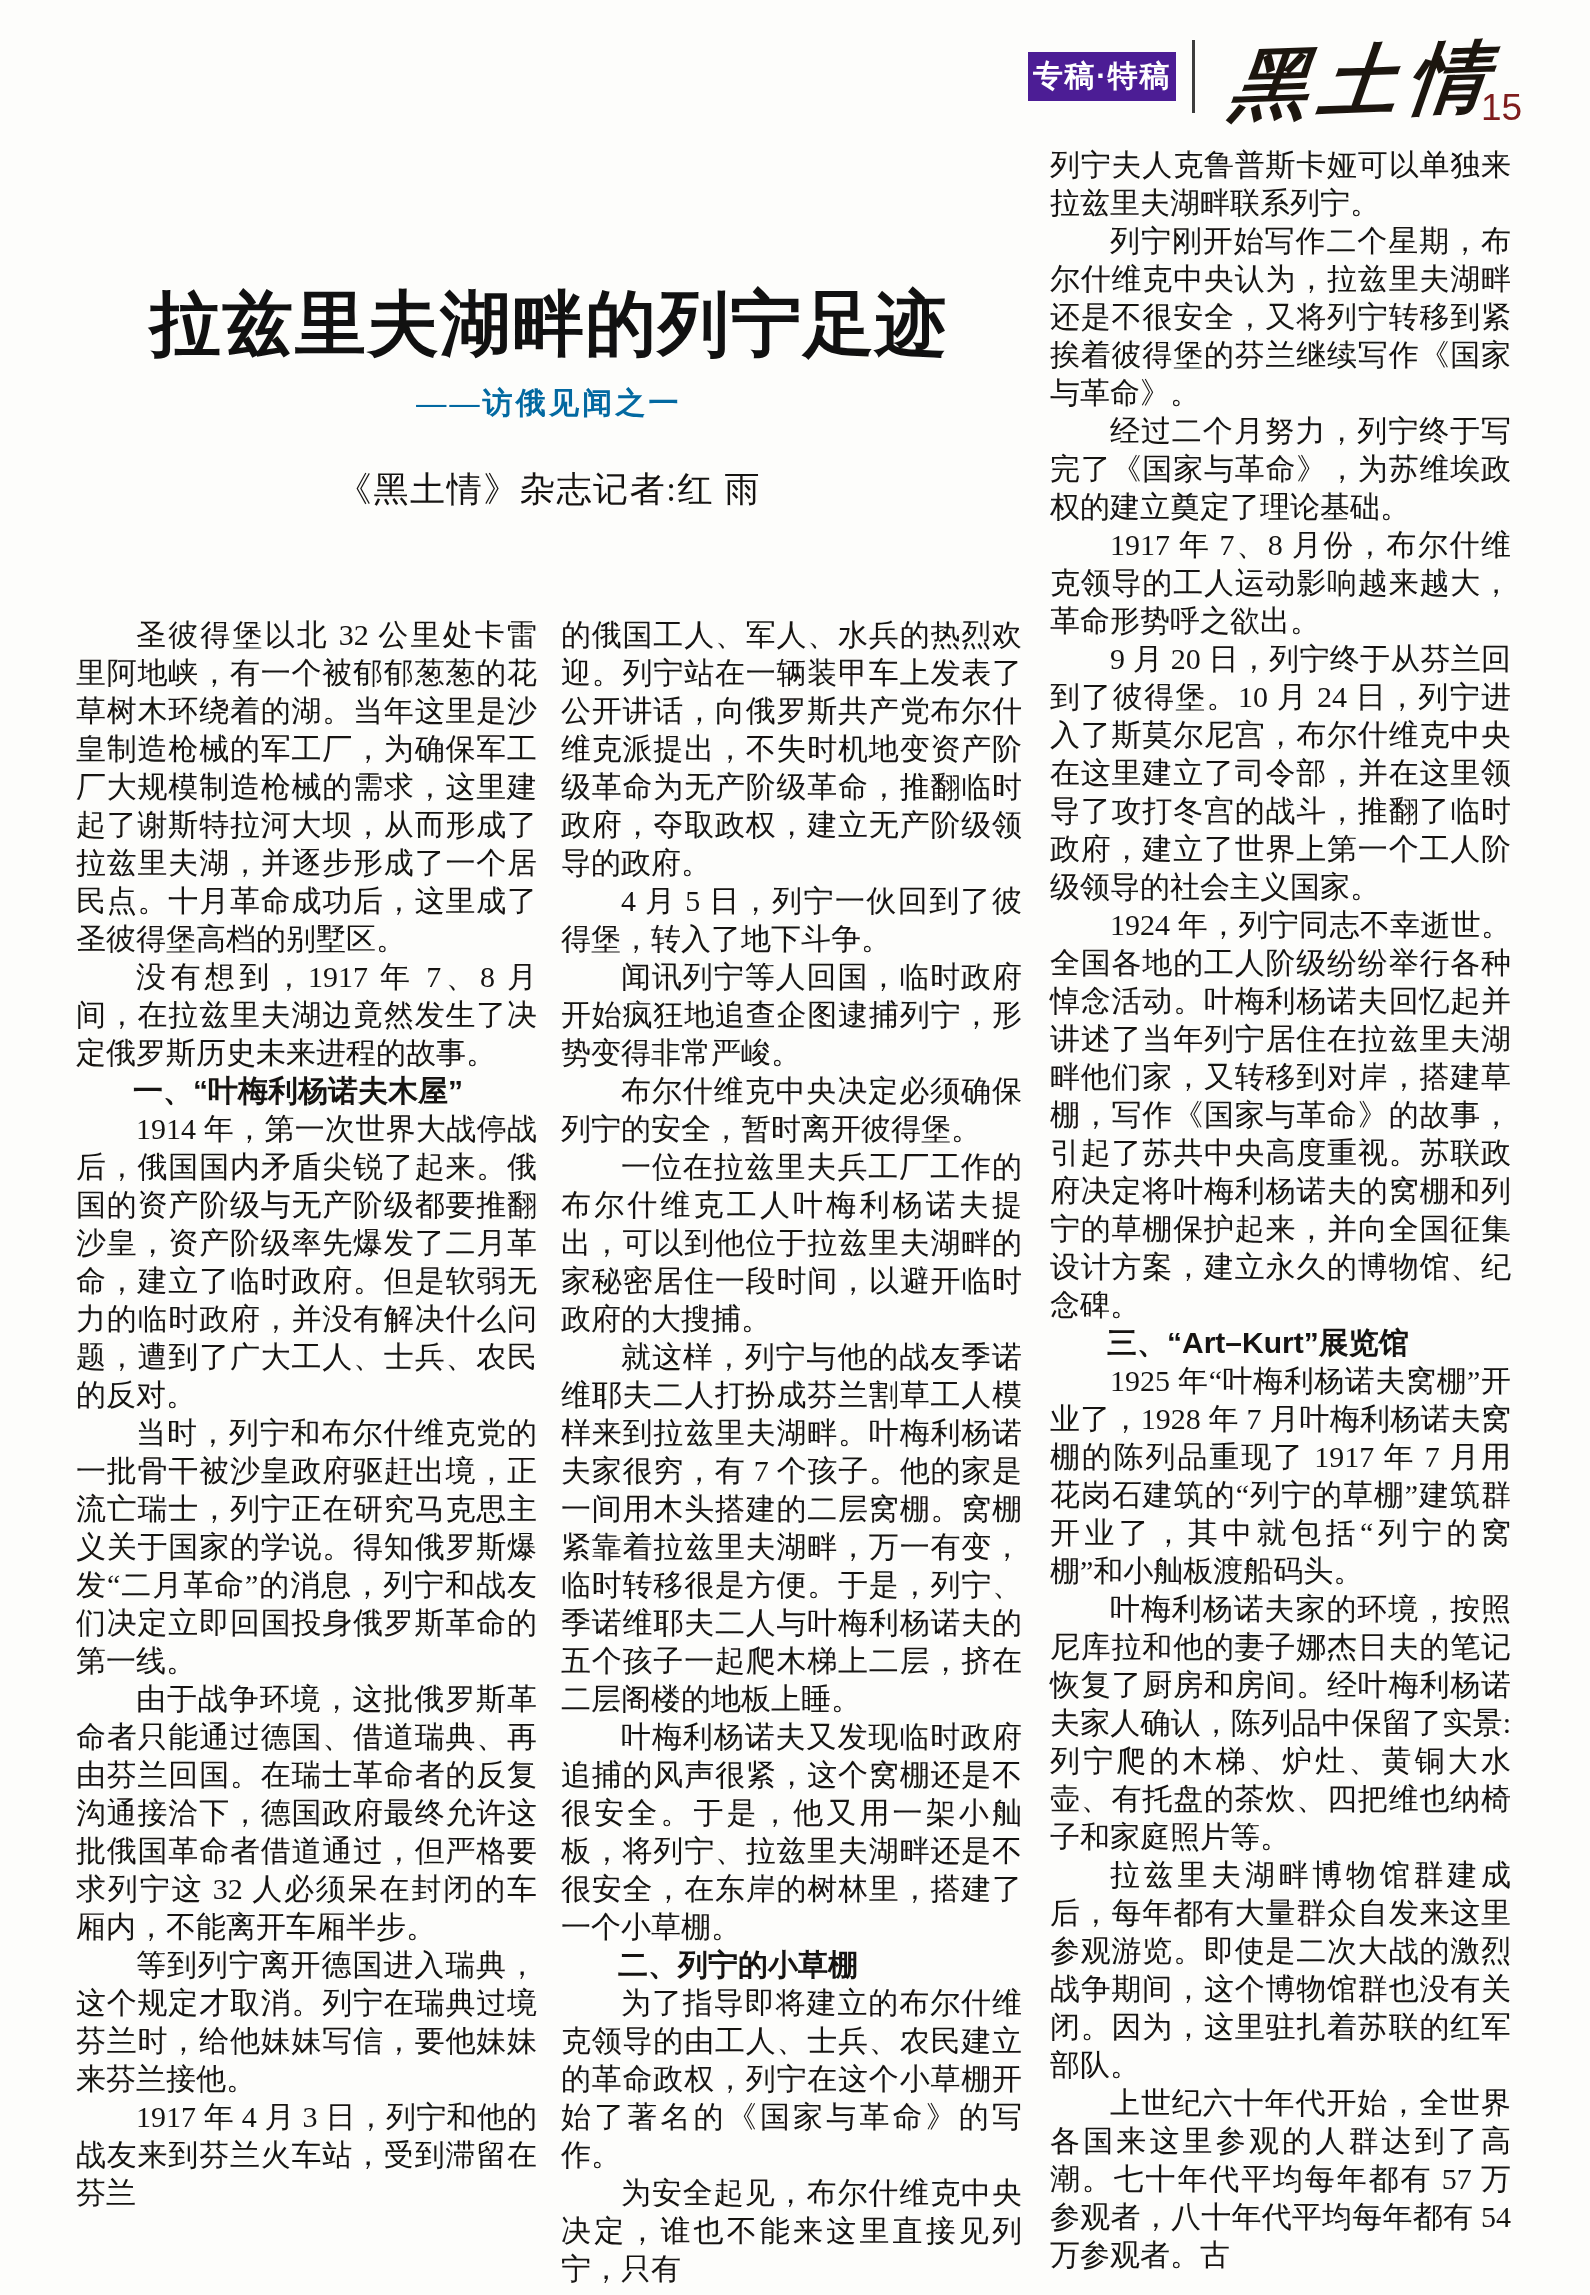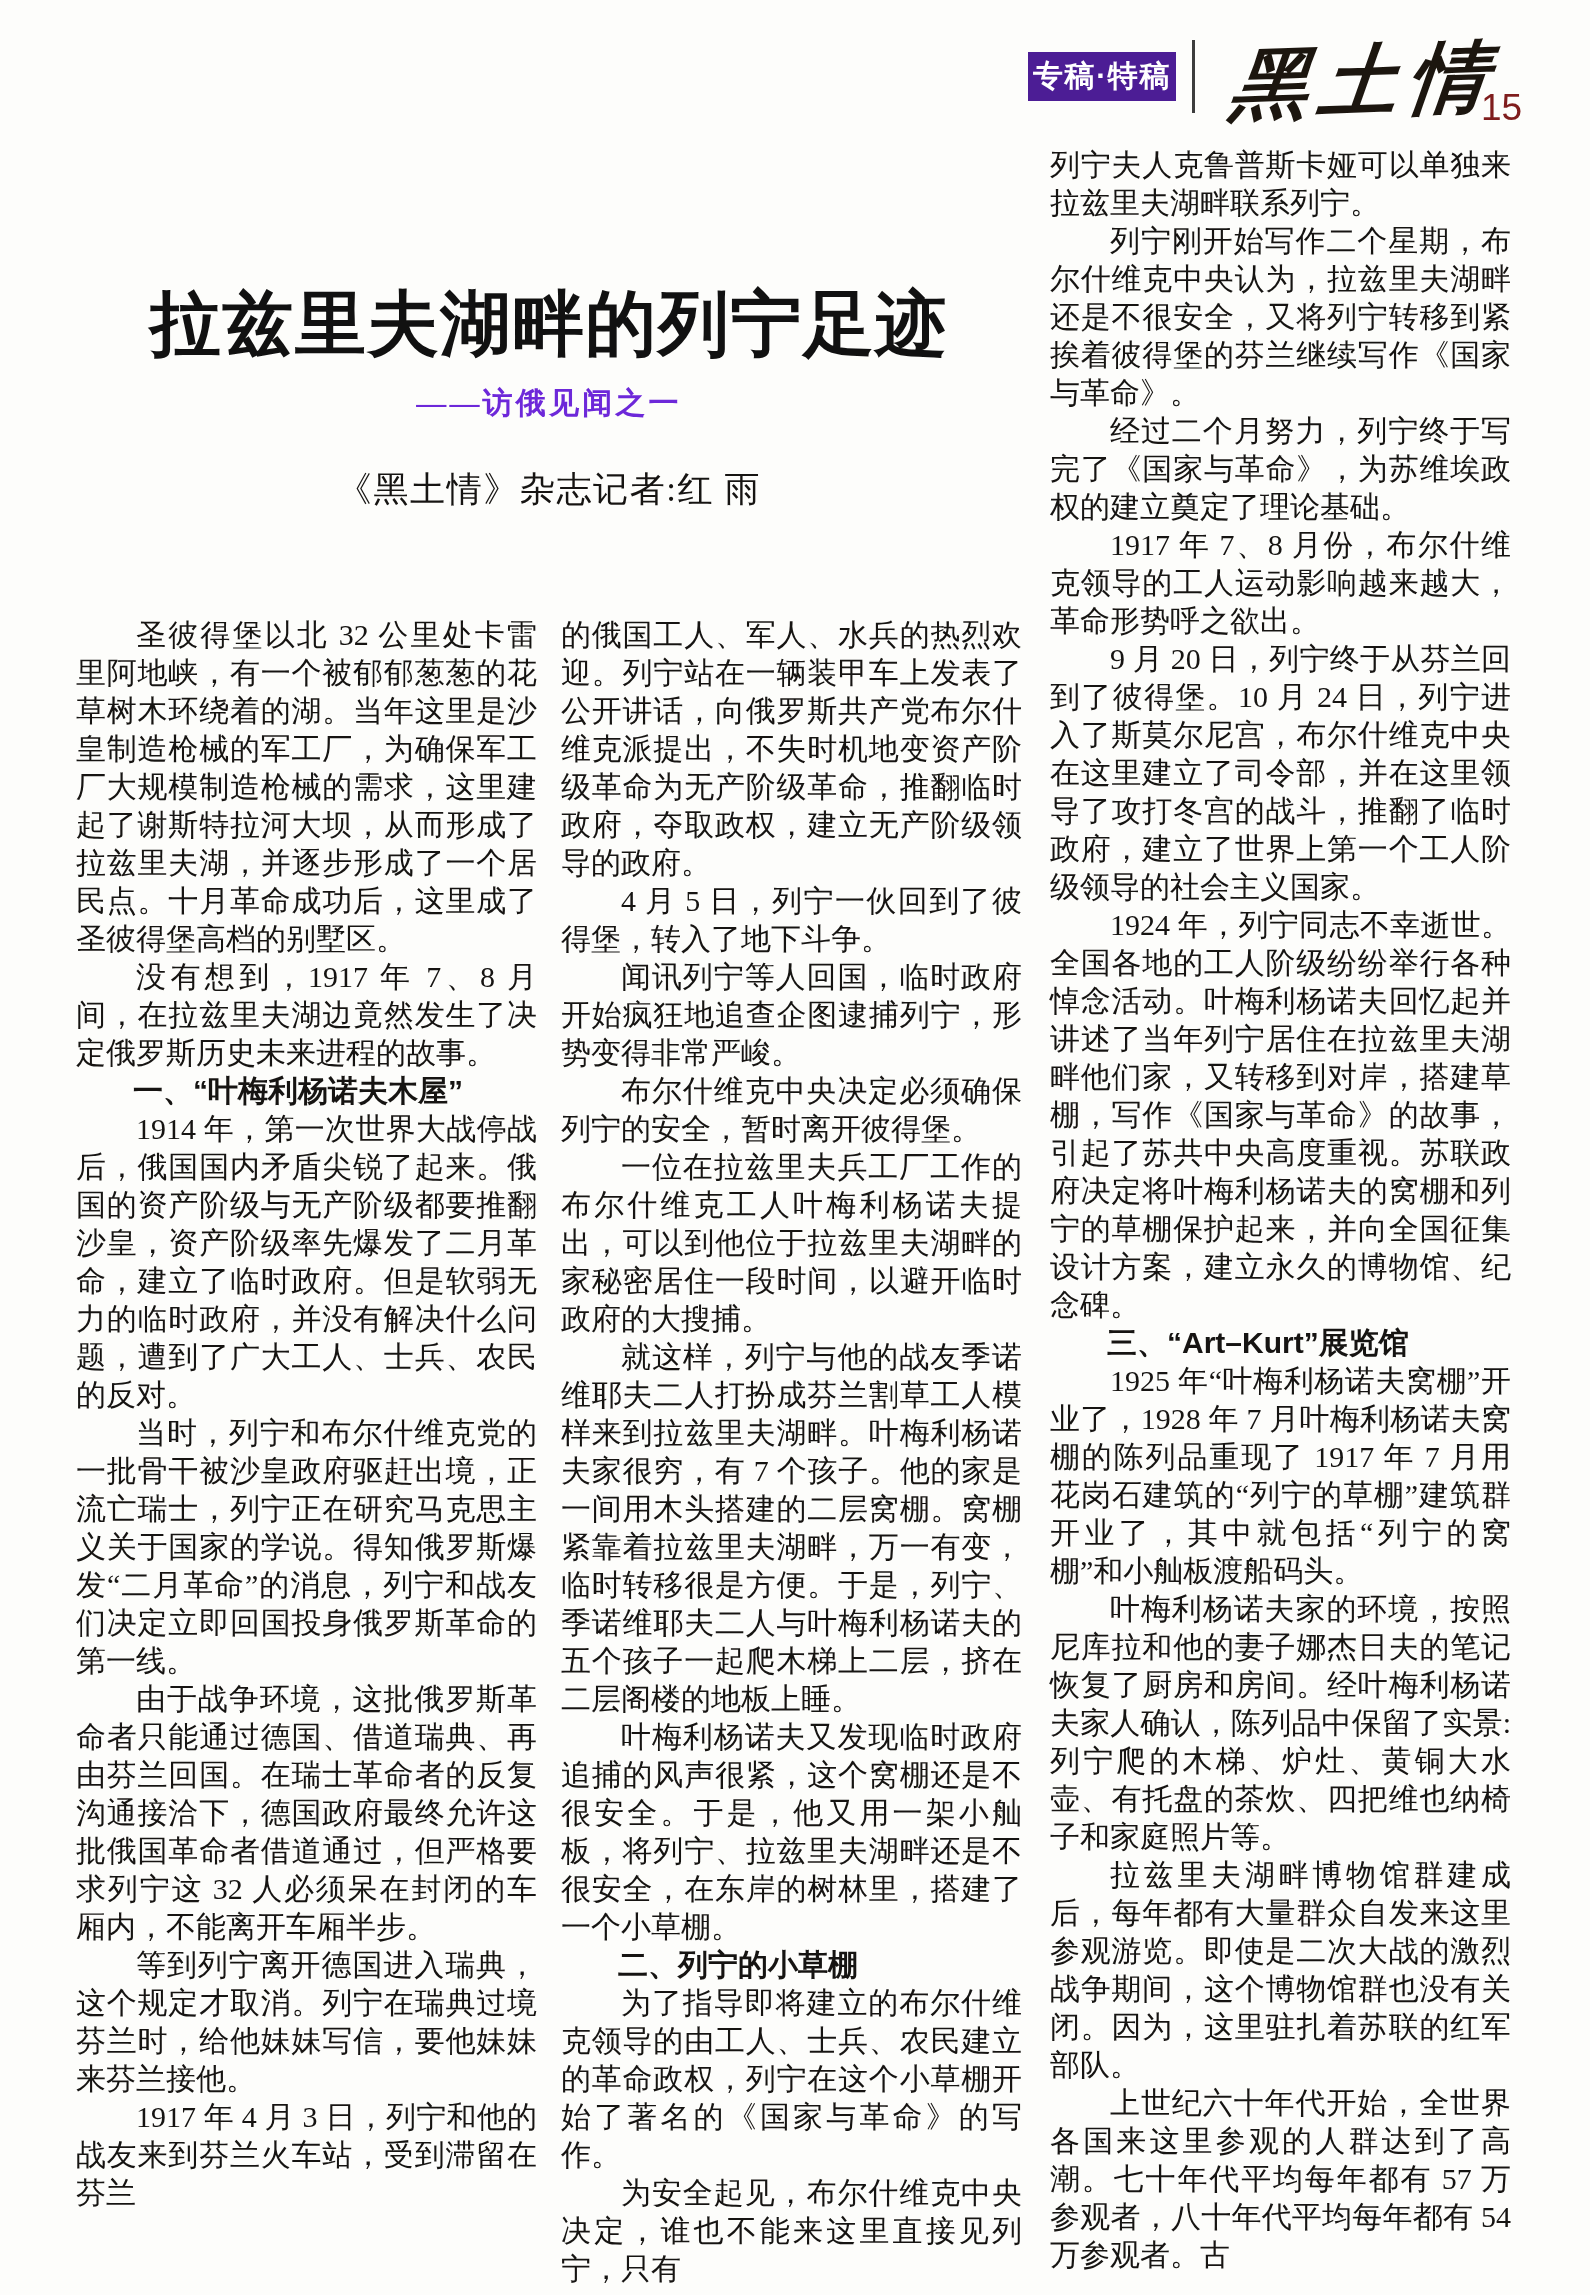--- a/index.html
+++ b/index.html
@@ -41,21 +41,21 @@
   
   .article-title{
     position:absolute;left:76px;top:277px;width:946px;
     margin:0;text-align:center;
     font-size:71px;font-weight:bold;letter-spacing:1.6px;
     color:#111;
   }
   .article-subtitle{
     position:absolute;left:76px;top:383px;width:946px;
     text-align:center;font-size:30px;font-weight:bold;
-    letter-spacing:3.2px;color:#6d28d9;
+    letter-spacing:3.2px;color:#0369a1;
   }
   .article-byline{
     position:absolute;left:76px;top:466px;width:946px;
     text-align:center;font-size:35px;letter-spacing:1.6px;
     color:#161412;
   }
   
   .col{
     position:absolute;width:461px;
     font-size:30px;line-height:38px;

